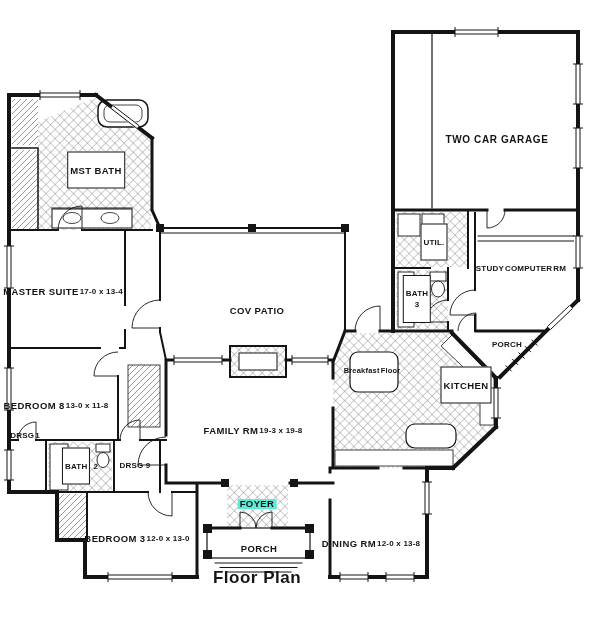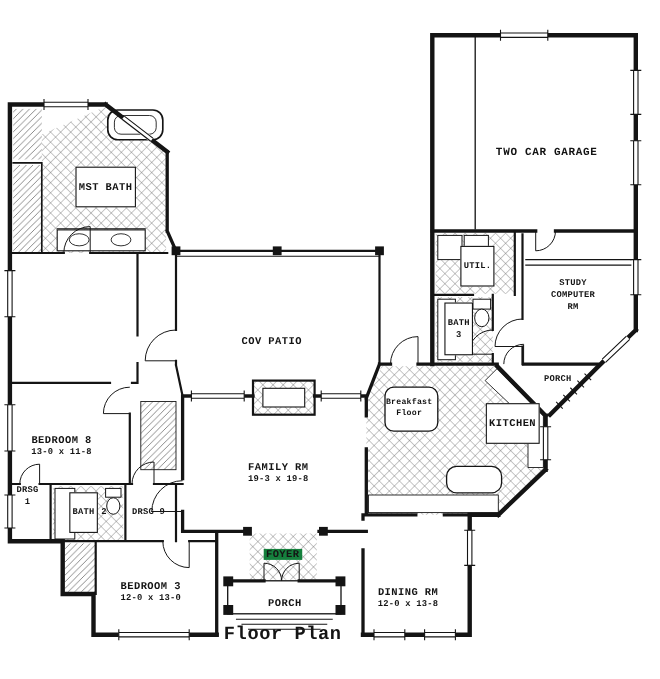--- a/index.html
+++ b/index.html
@@ -1,28 +1,28 @@
 <!DOCTYPE html>
 <html><head>
 <meta charset="utf-8">
 <style>
   html,body{margin:0;padding:0;background:#fff;}
   body{width:600px;height:617px;overflow:hidden;}
-  #plan{position:relative;width:600px;height:525px;font-family:Liberation Mono, monospace;color:#141414;}
+  #plan{position:relative;width:600px;height:525px;font-family:Liberation Sans, sans-serif;color:#141414;}
   #plan svg{position:absolute;left:0;top:0;}
   .lbl{position:absolute;transform:translate(-50%,-50%);font-weight:bold;font-size:9.5px;
        letter-spacing:.4px;white-space:nowrap;text-align:center;line-height:10px;color:#141414;}
   .big{font-size:10px;letter-spacing:.6px;}
   .small{font-size:8px;letter-spacing:.2px;}
   .dims{font-size:8px;letter-spacing:.2px;font-weight:bold;}
   .boxed{border:1px solid #141414;background:#fff;padding:12px 2px;display:inline-block;line-height:11px;}
-  .stack{display:flex;flex-direction:column;align-items:center;gap:1px;}
+  .stack{display:flex;align-items:center;gap:1px;}
   .row{display:flex;flex-direction:row;align-items:center;gap:3px;}
   .bf{font-size:7.5px;line-height:8.5px;letter-spacing:.2px;}
-  .onwhite{background:#15803d;padding:0 2px;}
+  .onwhite{background:#5eead4;padding:0 2px;}
   .title{font-size:17px;letter-spacing:.5px;}
 </style>
 </head>
 <body>
 
 <div id="plan">
 
 <svg width="600" height="617" viewBox="0 0 600 617">
   <defs>
     <pattern id="tile" width="6.5" height="6.5" patternUnits="userSpaceOnUse" patternTransform="rotate(45)">
@@ -153,22 +153,26 @@
     <path d="M487,210 V228 M487,228 A18,18 0 0 0 505,210"></path>
     <path d="M476,331 V313 M476,313 A18,18 0 0 0 458,331"></path>
     <path d="M36,440 V422 M36,422 A18,18 0 0 0 18,440"></path>
     <path d="M140,440 V420 M140,420 A20,20 0 0 0 120,440"></path>
   </g>
 </svg>
 
 <div class="lbl big" style="left:497px;top:140px">TWO CAR GARAGE</div>
 <div class="lbl boxed" style="left:96px;top:170px">MST BATH</div>
 
-
-<div class="lbl" style="left:247px;top:311px">COV PATIO</div>
+<div class="lbl stack" style="left:63px;top:292px">
+  <div>MASTER SUITE</div>
+  <div class="dims">17-0 x 13-4</div>
+</div>
+
+<div class="lbl" style="left:257px;top:311px">COV PATIO</div>
 <div class="lbl boxed small" style="left:434px;top:242px">UTIL.</div>
 
 <div class="lbl stack small" style="left:521px;top:269px">
   <div>STUDY</div>
   <div>COMPUTER</div>
   <div>RM</div>
 </div>
 
 <div class="lbl boxed small" style="left:417px;top:299px">
   <div>BATH</div>
@@ -187,21 +191,21 @@
 <div class="lbl stack" style="left:56px;top:406px">
   <div>BEDROOM 8</div>
   <div class="dims">13-0 x 11-8</div>
 </div>
 
 <div class="lbl stack" style="left:253px;top:431px">
   <div>FAMILY RM</div>
   <div class="dims">19-3 x 19-8</div>
 </div>
 
-<div class="lbl stack small" style="left:25px;top:452px">
+<div class="lbl stack small" style="left:25px;top:436px">
   <div>DRSG</div>
   <div>1</div>
 </div>
 
 <div class="lbl row small" style="left:80px;top:466px">
   <span class="boxed">BATH</span>
   <span>2</span>
 </div>
 
 <div class="lbl small" style="left:135px;top:466px">DRSG 9</div>

